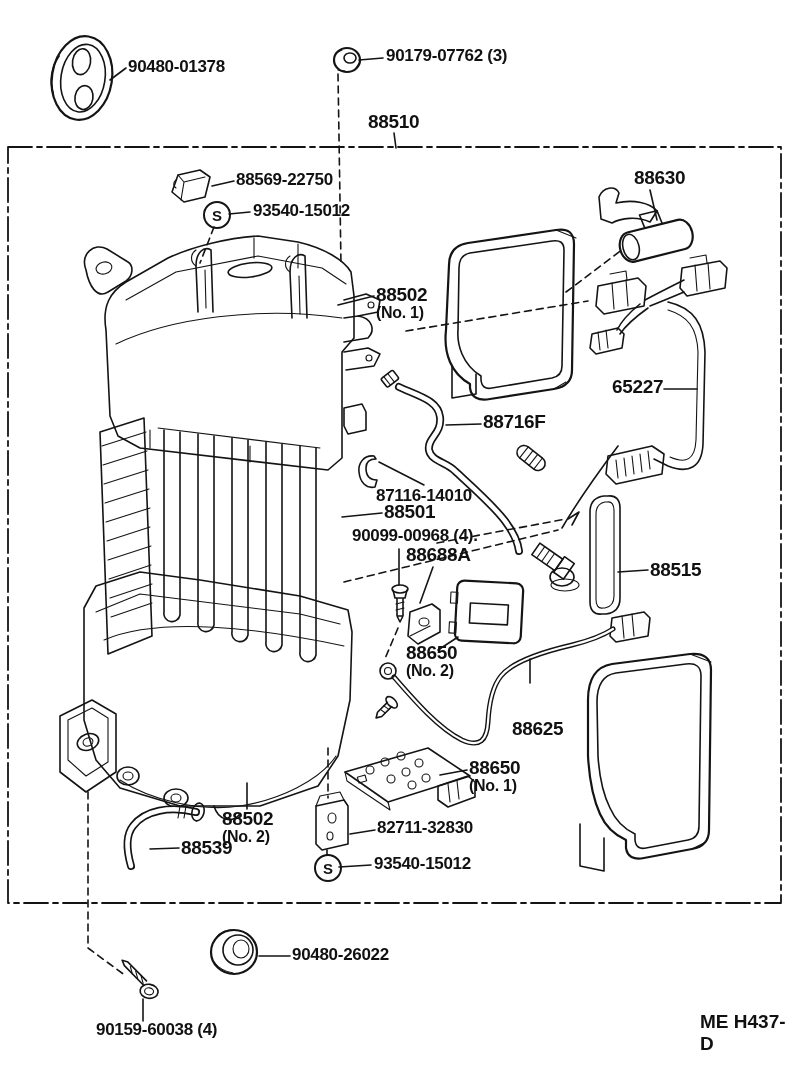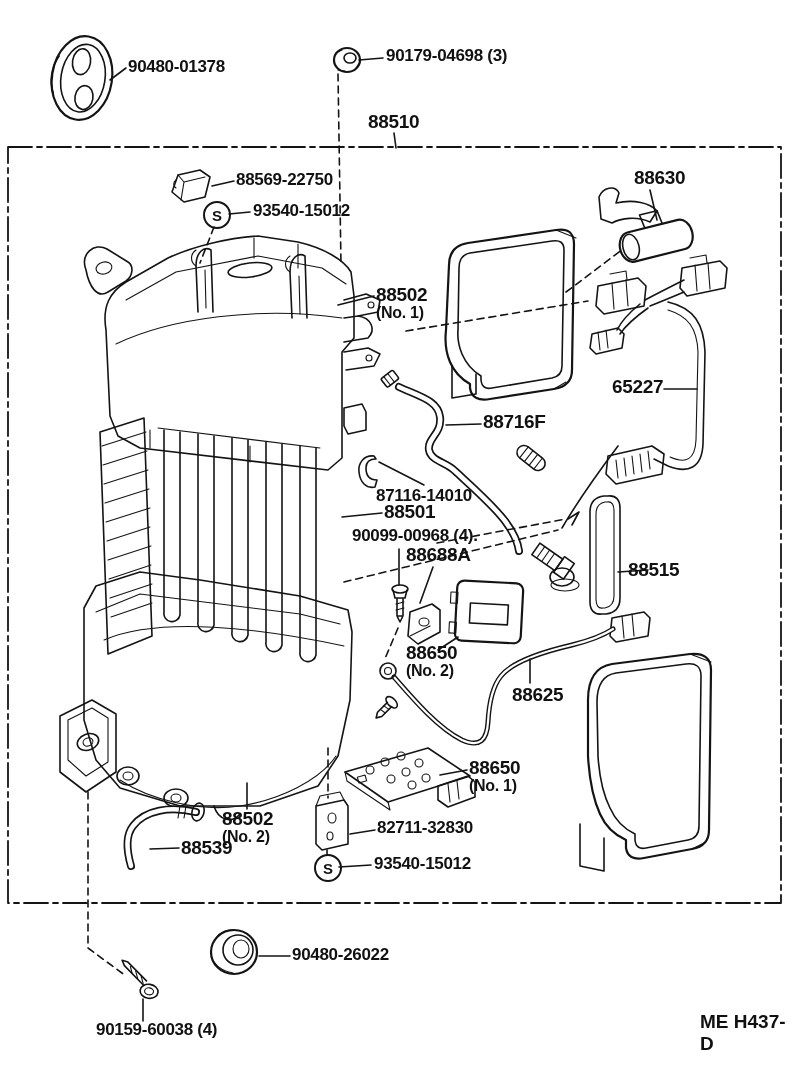--- a/index.html
+++ b/index.html
@@ -279,21 +279,21 @@
     <path d="M437,543 L566,519"></path>
     <path d="M344,582 L558,530"></path>
     <path d="M398,628 L384,661"></path>
     <path d="M328,748 L328,798"></path>
     <path d="M327,850 L327,855"></path>
     <path d="M88,792 L88,948 L126,976"></path>
   </g>
 </svg>
 
 <div class="lbl" style="left:128px;top:58px">90480-01378</div>
-<div class="lbl" style="left:386px;top:47px">90179-04698 (3)</div>
+<div class="lbl" style="left:386px;top:47px">90179-07762 (3)</div>
 <div class="lbl big" style="left:368px;top:112px">88510</div>
 <div class="lbl" style="left:236px;top:171px">88569-22750</div>
 <div class="scircle" style="left:203px;top:201px">
       <span>S</span>
     </div>
 <div class="lbl" style="left:253px;top:202px">93540-15012</div>
 <div class="lbl big" style="left:634px;top:168px">88630</div>
 
 <div class="lbl big" style="left:376px;top:285px">
   <span>88502</span>
@@ -305,22 +305,22 @@
 <div class="lbl" style="left:376px;top:487px">87116-14010</div>
 <div class="lbl big" style="left:384px;top:502px">88501</div>
 <div class="lbl" style="left:352px;top:527px">90099-00968 (4).</div>
 <div class="lbl big" style="left:406px;top:545px">88688A</div>
 
 <div class="lbl big" style="left:406px;top:643px">
   <span>88650</span>
   <div class="sub">(No. 2)</div>
 </div>
 
-<div class="lbl big" style="left:628px;top:560px">88515</div>
-<div class="lbl big" style="left:512px;top:685px">88625</div>
+<div class="lbl big" style="left:650px;top:560px">88515</div>
+<div class="lbl big" style="left:512px;top:719px">88625</div>
 
 <div class="lbl big" style="left:469px;top:758px">
   <span>88650</span>
   <div class="sub">(No. 1)</div>
 </div>
 
 <div class="lbl" style="left:377px;top:819px">82711-32830</div>
 
 <div class="lbl big" style="left:222px;top:809px">
   <span>88502</span>

